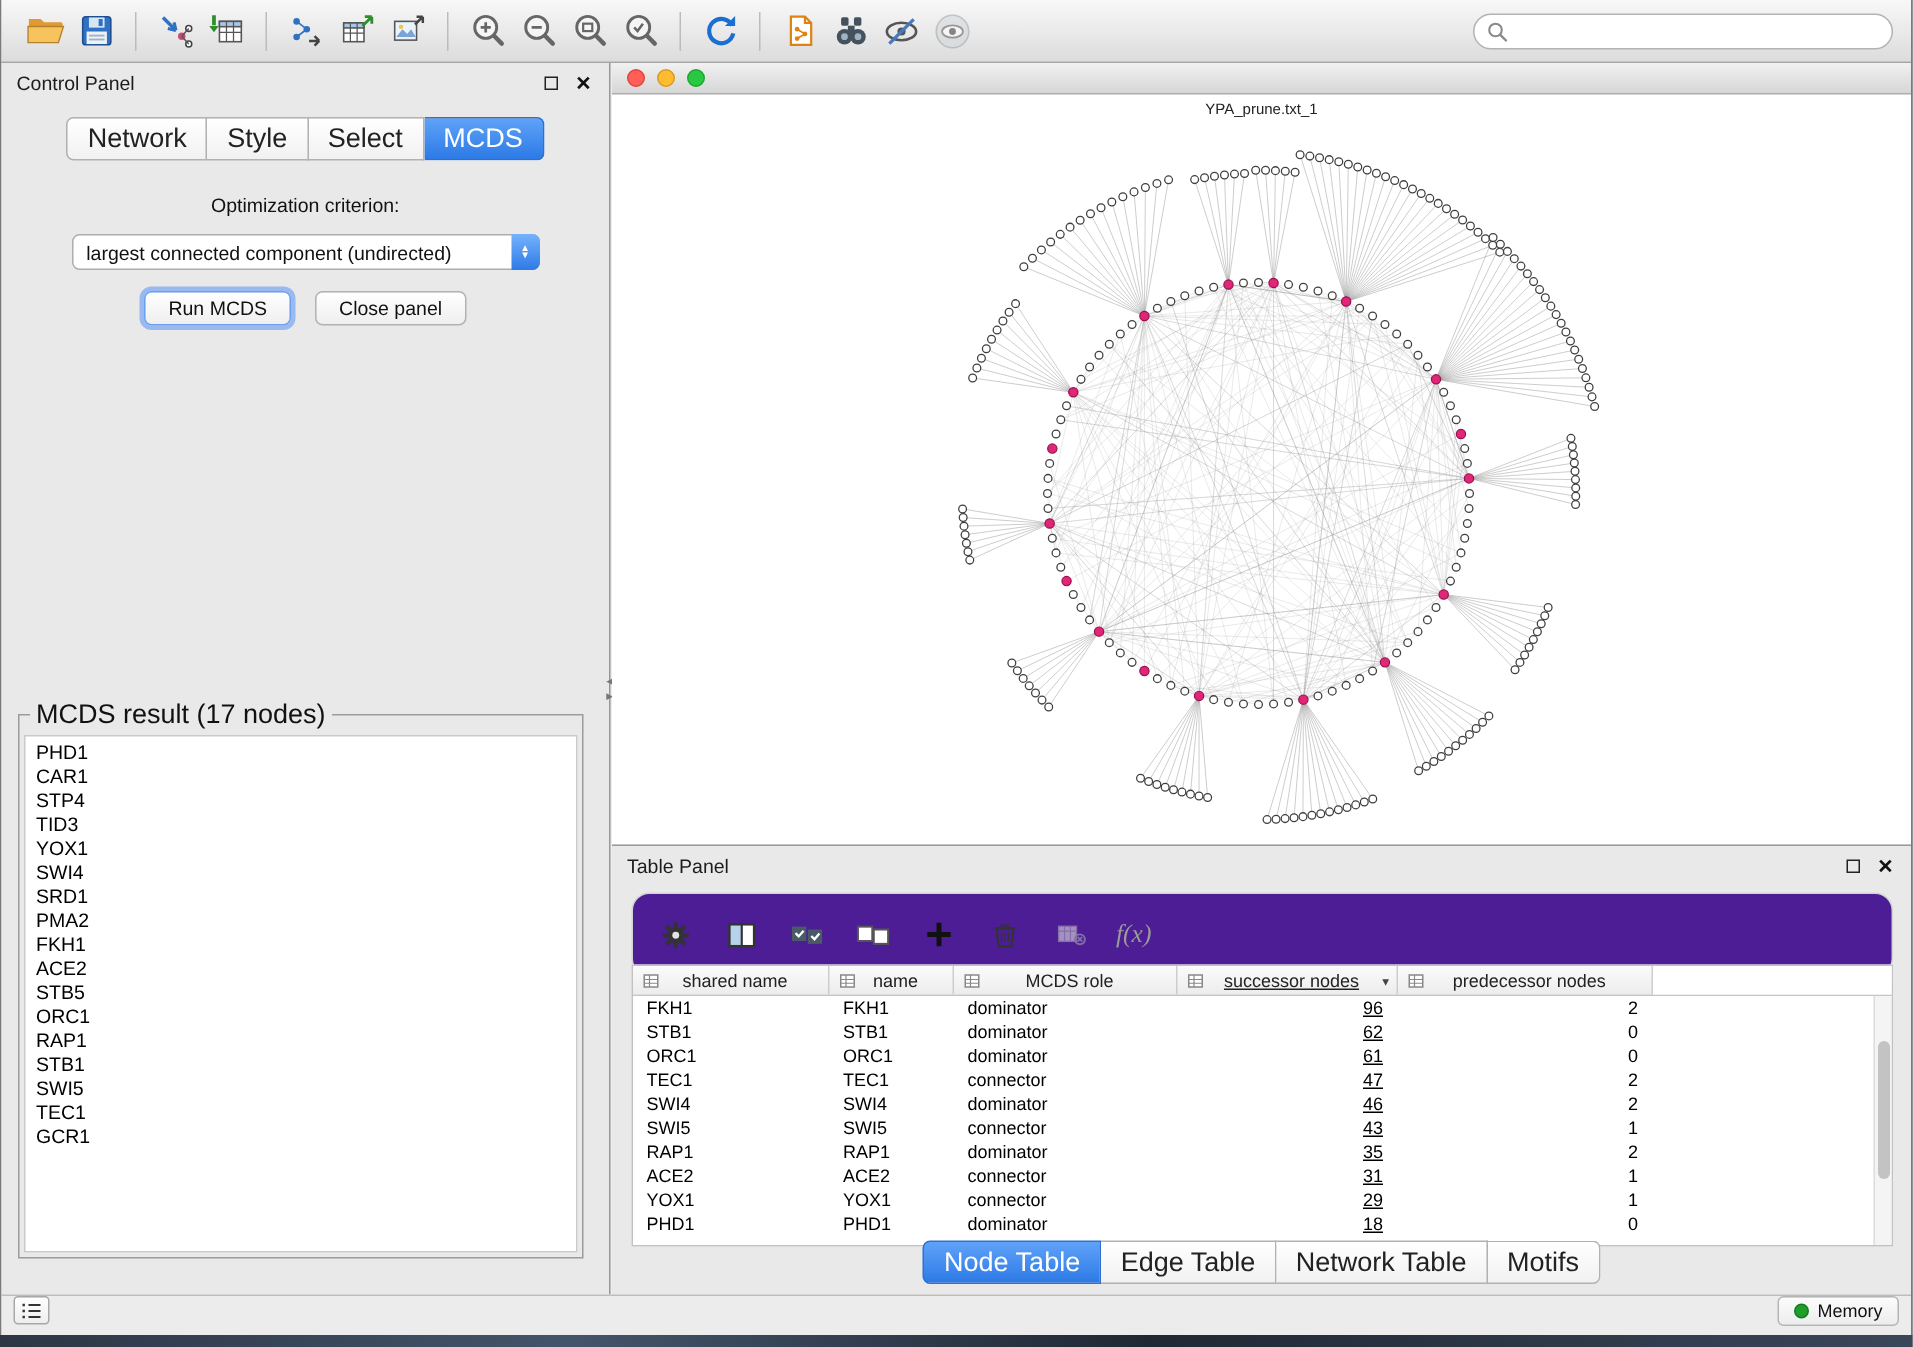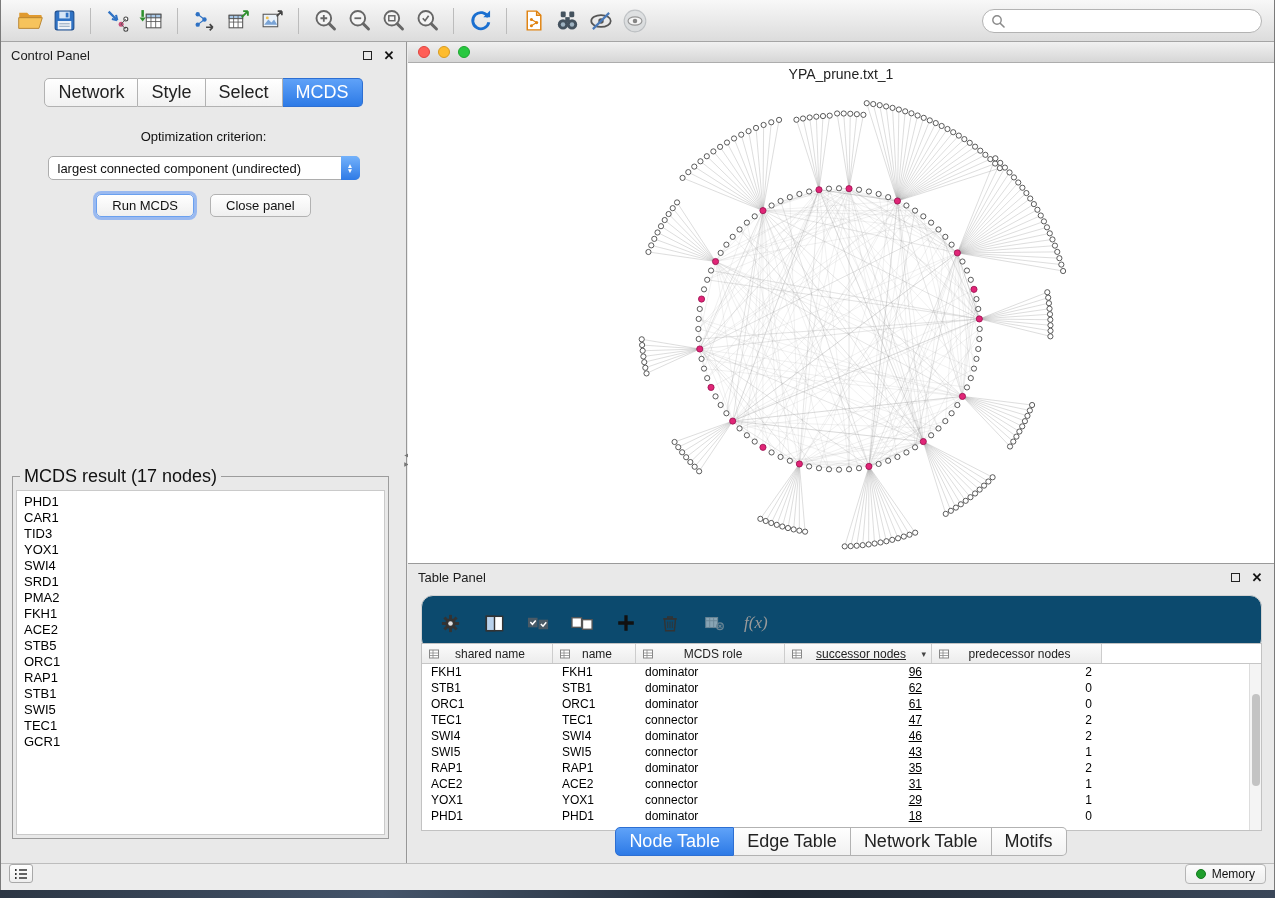--- a/index.html
+++ b/index.html
@@ -67,28 +67,28 @@
 
   
   .network-view { position:absolute; left:407px; top:42px; right:0; height:521px; background:#fff; }
   .nv-titlebar { height:21px; background:linear-gradient(#f1f1f1,#d6d6d6); border-bottom:1px solid #adadad;
     position:relative; display:flex; align-items:center; justify-content:center; }
   .traffic { position:absolute; left:10px; top:0; height:100%; display:flex; align-items:center; gap:8px; }
   .tl { width:12px; height:12px; border-radius:50%; }
   .tl.red { background:#ff5f57; border:1px solid #e0443e; }
   .tl.yellow { background:#febc2e; border:1px solid #d89b21; }
   .tl.green { background:#28c840; border:1px solid #1da62f; }
-  .nv-title { font-size:14px; color:#222;margin-top:43px; }
+  .nv-title { font-size:10px; color:#222;margin-top:43px; }
   .nv-canvas { position:absolute; left:0; right:0; top:21px; bottom:0; }
   .nv-canvas svg { display:block; width:100%; height:100%; }
 
   
   .table-panel { position:absolute; left:407px; top:563px; right:0; bottom:27px; background:#e9e9e9; border-top:1px solid #9a9a9a; }
   .tp-toolbar { position:absolute; left:13px; right:12px; top:31px; height:56px;
-    background:#0c4a6e; border:1px solid #d2d2d2; border-radius:12px;
+    background:#4c1d95; border:1px solid #d2d2d2; border-radius:12px;
     display:flex; align-items:center; gap:16px; padding:0 14px; }
   .tp-toolbar .ticon { width:28px; height:28px; }
   .fx { font-family:"Liberation Serif", serif; font-style:italic; font-size:17px; color:#9a9a9a; }
 
   .table-wrap { position:absolute; left:13px; right:12px; top:79px; bottom:32px; background:#fff; border:1px solid #c2c2c2; }
   .thead { display:flex; height:20px; background:linear-gradient(#fbfbfb,#ececec); border-bottom:1px solid #c6c6c6; }
   .th { display:flex; align-items:center; font-size:12px; color:#222; border-right:1px solid #cdcdcd; position:relative; }
   .th .lbl { flex:1; text-align:center; padding-right:12px; }
   .th .mini { margin-left:6px; display:flex; }
   .th .sort { position:absolute; right:5px; font-size:9px; color:#444; }
@@ -291,20 +291,21 @@
     </div>
     <div class="cp-buttons">
       <button class="btn focus-ring">Run MCDS</button>
       <button class="btn">Close panel</button>
     </div>
     <fieldset class="mcds-fieldset">
       <legend>MCDS result (17 nodes)</legend>
       <div class="mcds-list" id="mcdsList">
           <div class="mcds-item">PHD1</div>
           <div class="mcds-item">CAR1</div>
+          <div class="mcds-item">STP4</div>
           <div class="mcds-item">TID3</div>
           <div class="mcds-item">YOX1</div>
           <div class="mcds-item">SWI4</div>
           <div class="mcds-item">SRD1</div>
           <div class="mcds-item">PMA2</div>
           <div class="mcds-item">FKH1</div>
           <div class="mcds-item">ACE2</div>
           <div class="mcds-item">STB5</div>
           <div class="mcds-item">ORC1</div>
           <div class="mcds-item">RAP1</div>

